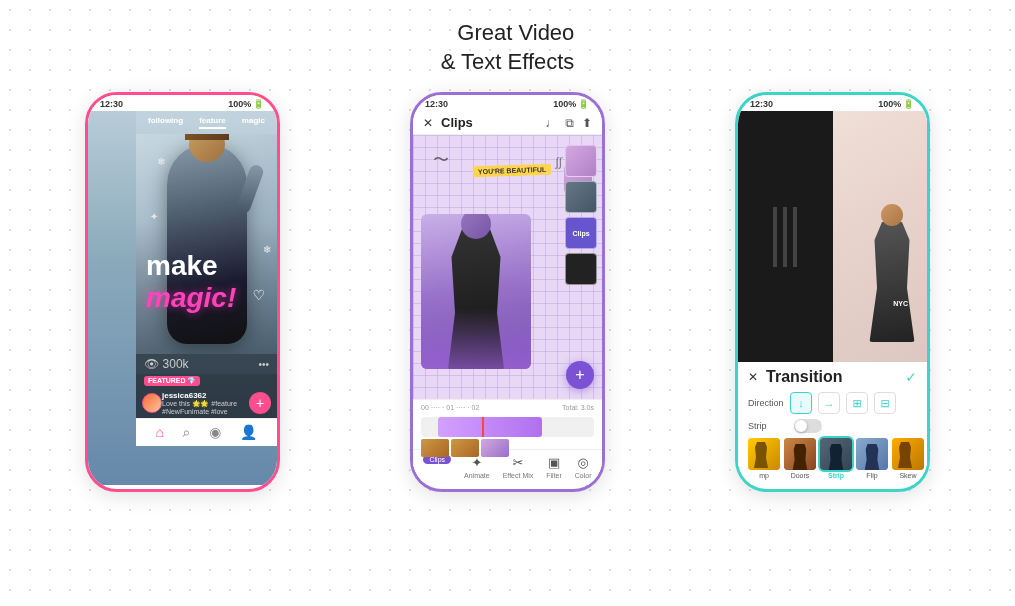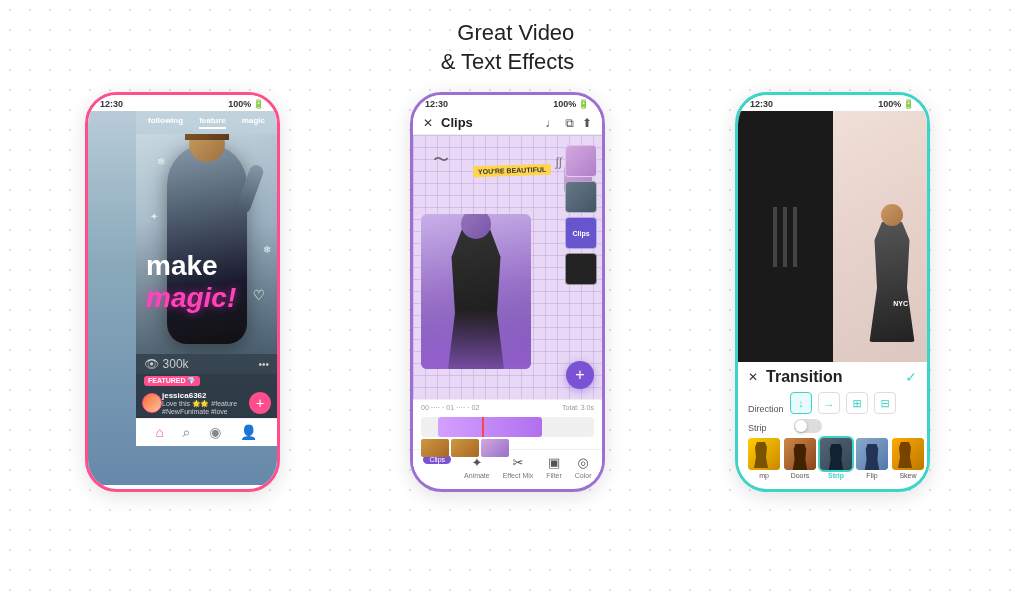--- a/index.html
+++ b/index.html
@@ -515,21 +515,21 @@
       color: #222;
     }
 
     .trans-check {
       font-size: 14px;
       color: #3dd4c8;
     }
 
     .trans-row {
       display: flex;
-      align-items: flex-end;
+      align-items: center;
       margin-bottom: 5px;
       gap: 6px;
     }
 
     .trans-row-label {
       font-size: 9px;
       color: #555;
       width: 36px;
     }
 

